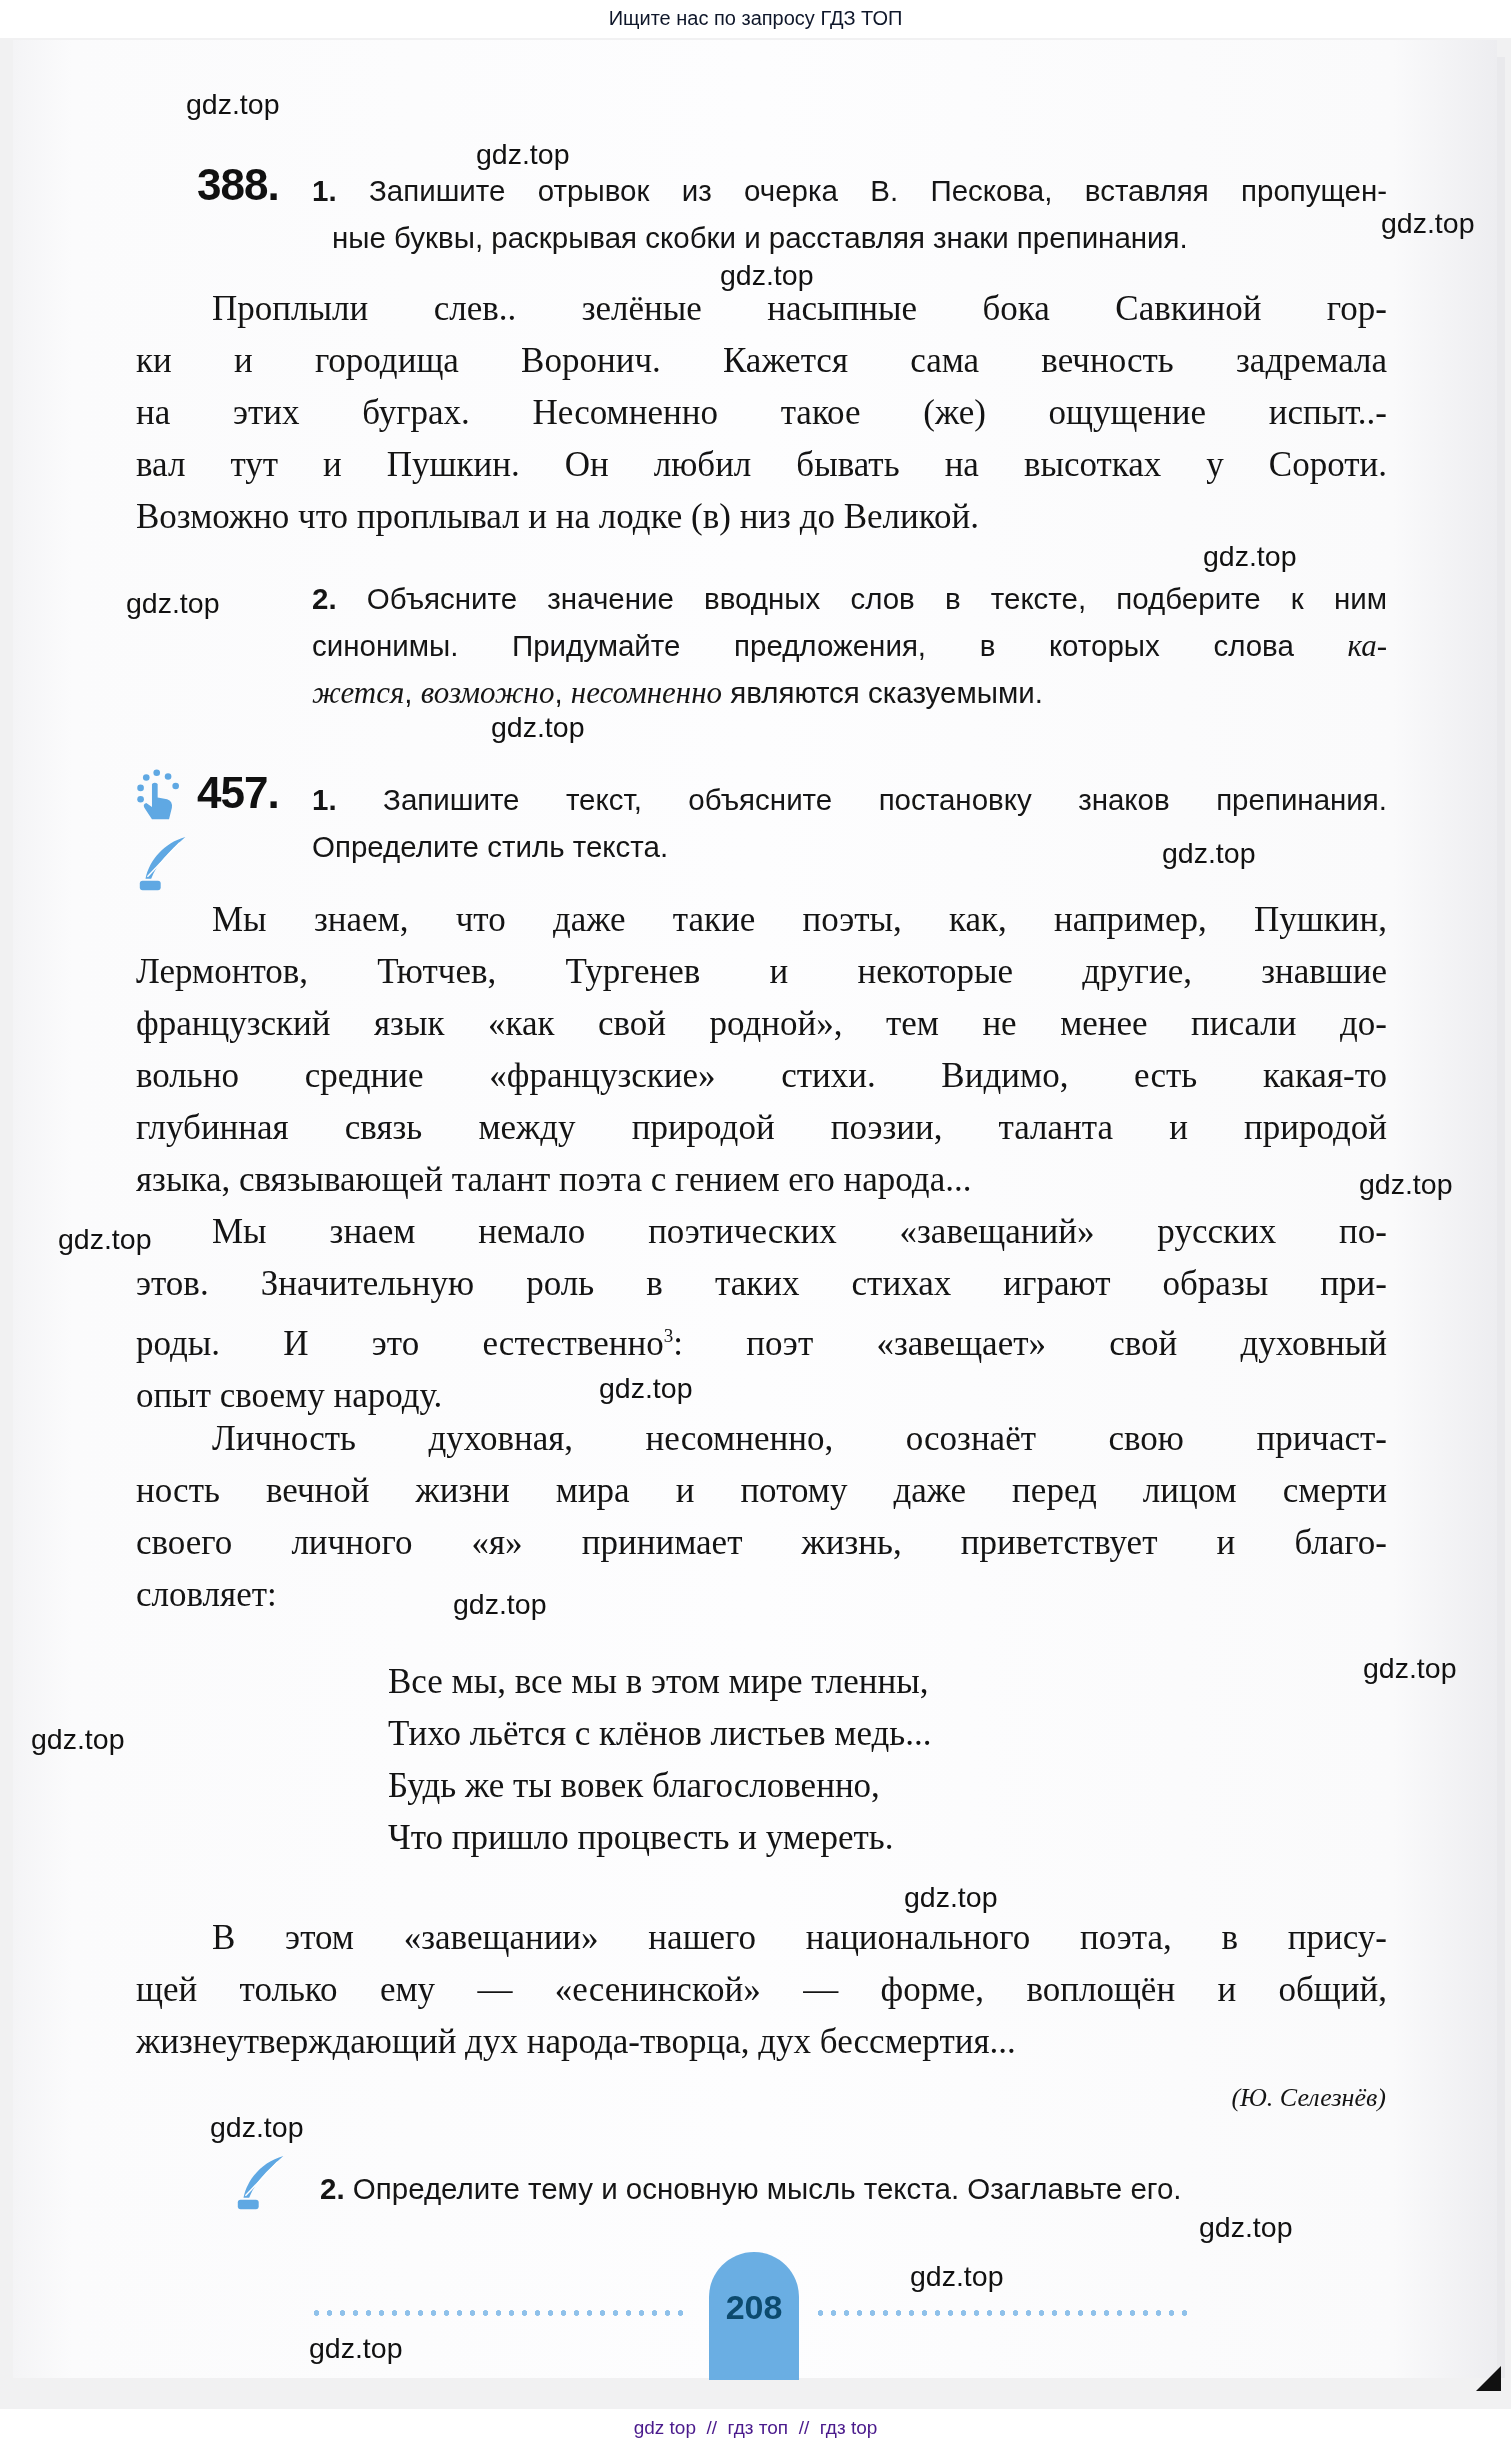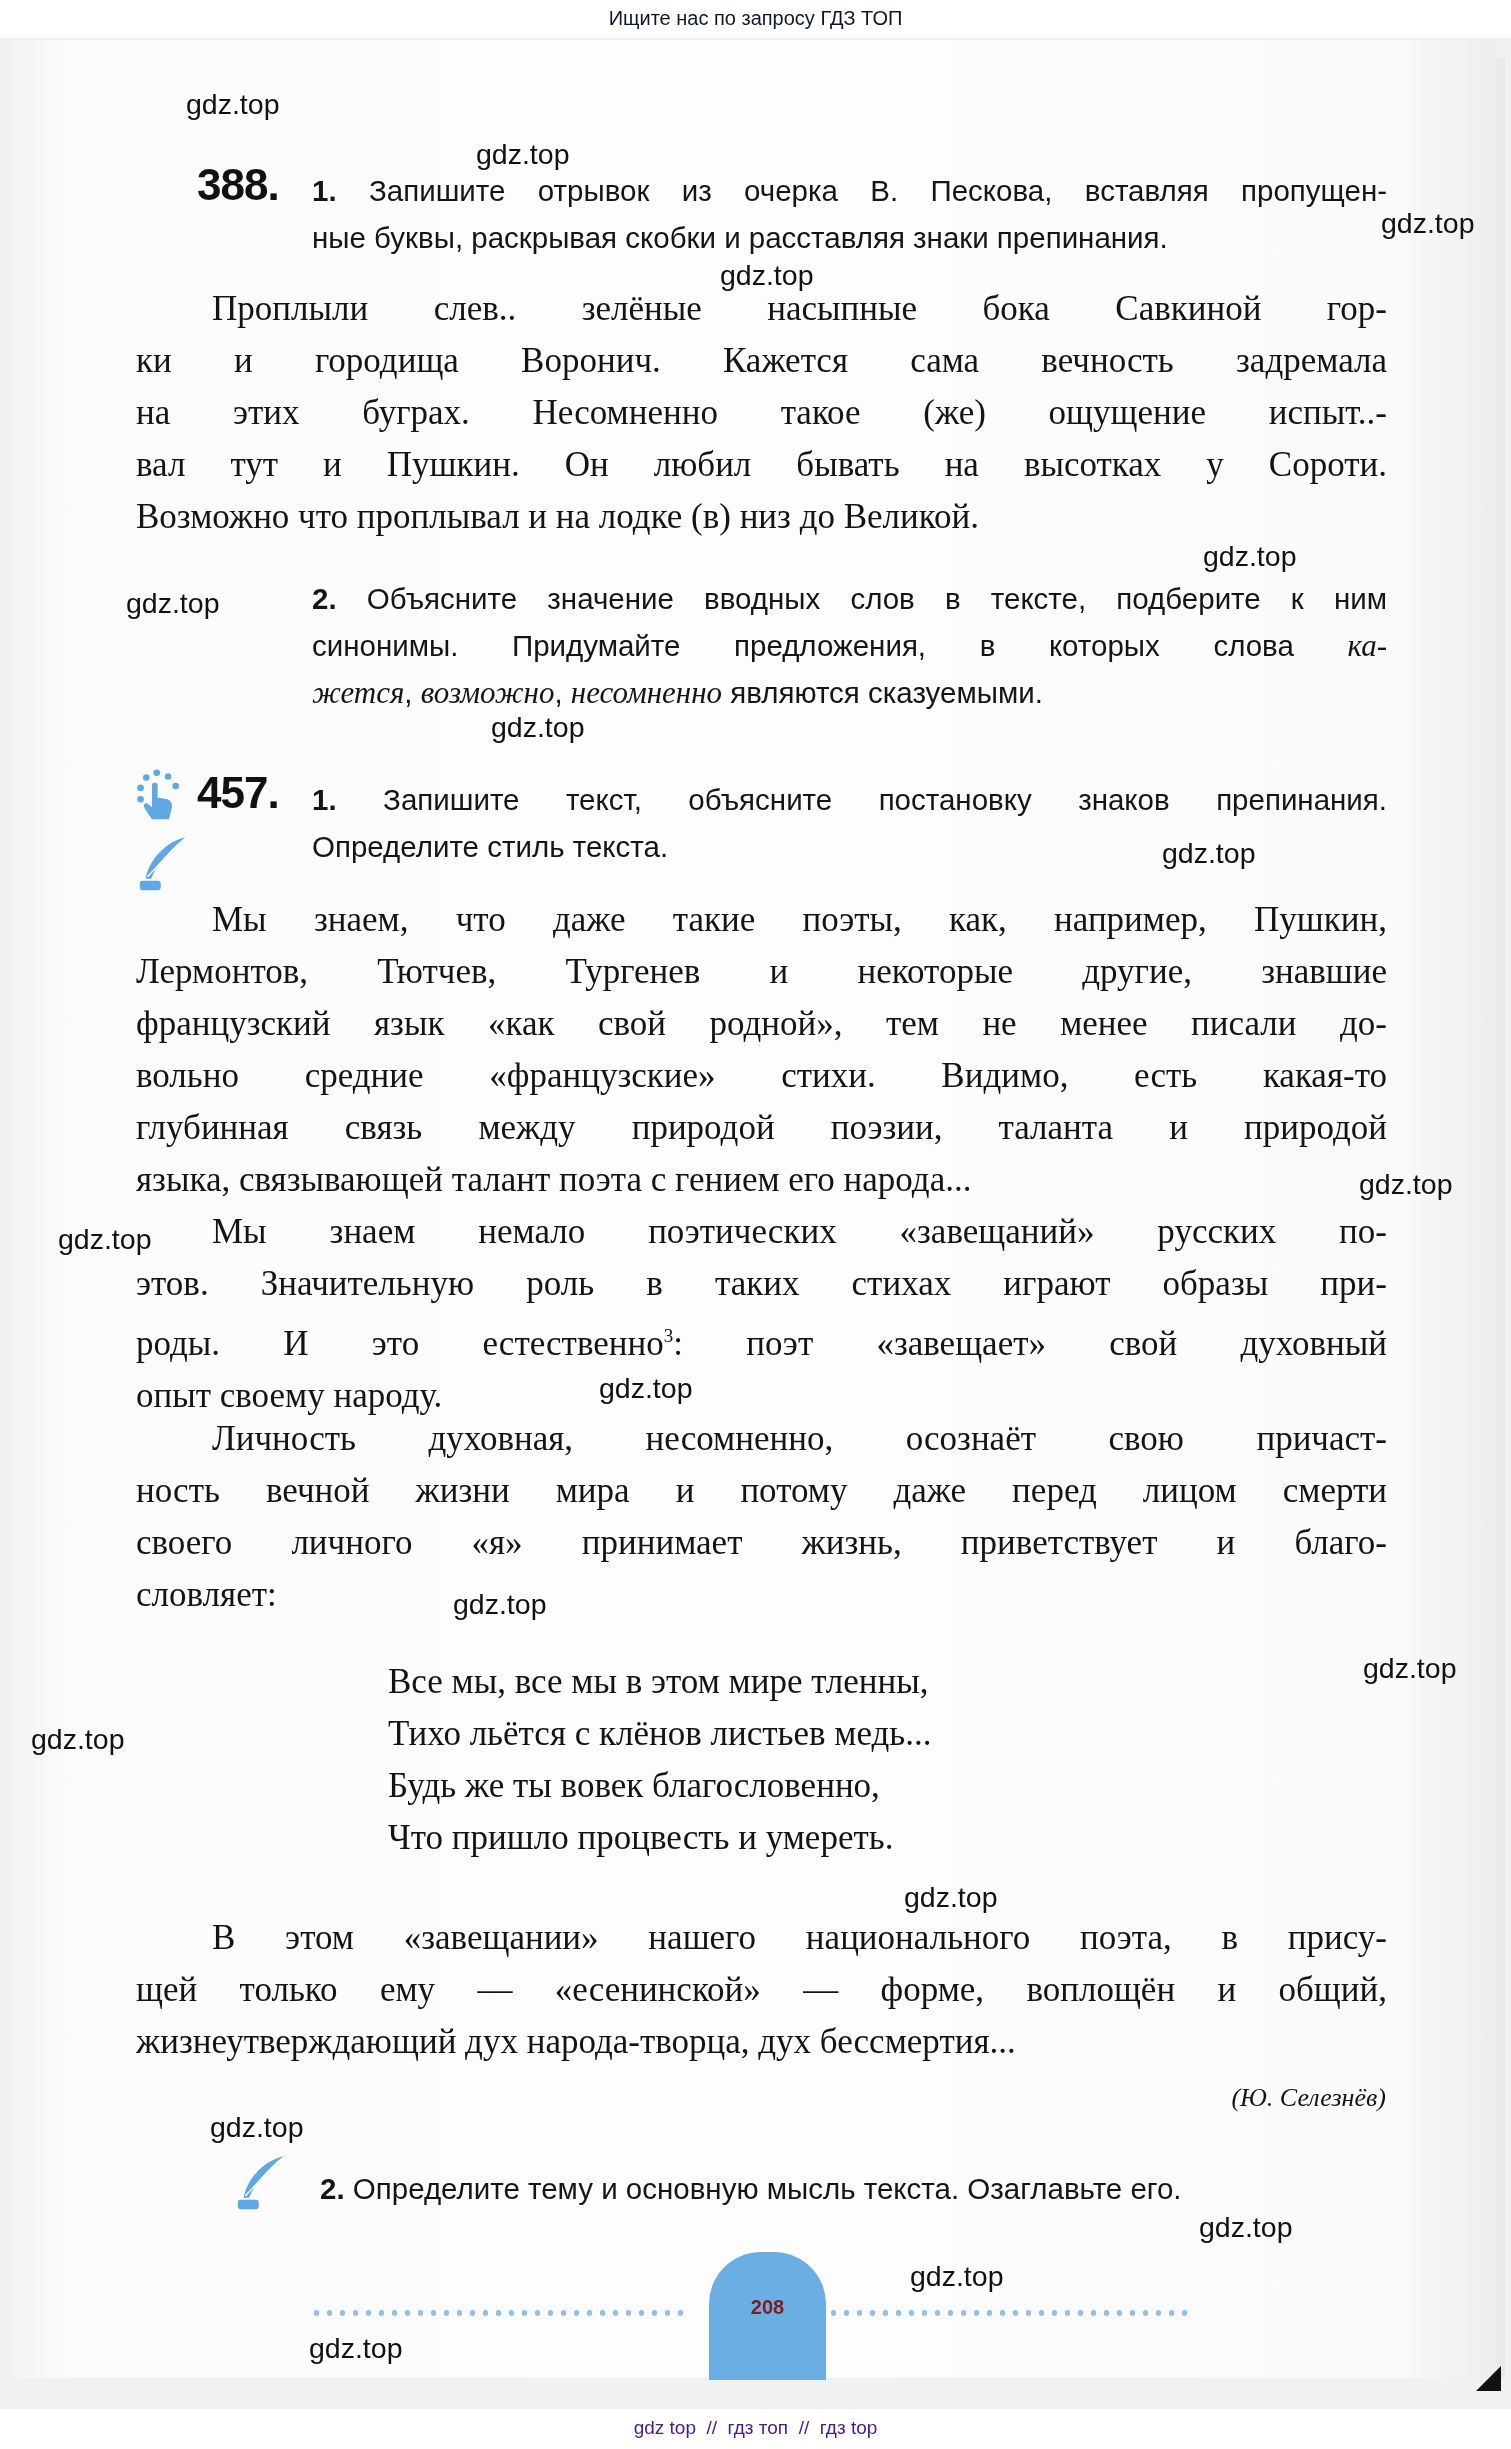--- a/index.html
+++ b/index.html
@@ -62,24 +62,24 @@
   .poem .pl { display: block; white-space: nowrap; }
   .author {
     position: absolute; right: 125px; top: 2083px;
     font-family: "Liberation Serif", serif; font-style: italic; font-size: 26px; color: #141414;
   }
   .wm {
     position: absolute; font-family: "Liberation Sans", sans-serif; font-size: 28.5px;
     color: #111; white-space: nowrap; line-height: 32px;
   }
   .page-tab {
-    position: absolute; left: 709px; top: 2252px; width: 117px; height: 128px;
+    position: absolute; left: 709px; top: 2252px; width: 90px; height: 128px;
     background: #6aaee3; border-radius: 52px 52px 0 0;
-    color: #7f1d1d; font-family: "Liberation Sans", sans-serif; font-weight: bold;
-    font-size: 20px; text-align: center; line-height: 34px; padding-top: 38px; box-sizing: border-box;
+    color: #0c4a6e; font-family: "Liberation Sans", sans-serif; font-weight: bold;
+    font-size: 34px; text-align: center; line-height: 34px; padding-top: 38px; box-sizing: border-box;
   }
   .dots {
     position: absolute; top: 2309px; height: 7.6px;
     background-image: radial-gradient(circle, #8fc1ea 2.5px, transparent 2.9px);
     background-size: 13px 7.6px; background-repeat: repeat-x;
   }
   .icon { position: absolute; }
 </style>
 </head>
 <body>
@@ -87,21 +87,21 @@
 <div class="page-bg"></div>
 <div class="page"></div>
 <div class="page-right-edge"></div>
 <div class="corner"></div>
 
 <div class="banner-top">Ищите нас по запросу ГДЗ ТОП</div>
 
 <div class="task-num" style="left:197px; top:160px;">388.</div>
 <div class="instr" style="left:312px; top:167px; width:1075px;">
   <span class="line" style="text-align-last:justify;"><b>1.</b> <span>Запишите отрывок из очерка В. Пескова, вставляя пропущен-</span></span>
-  <span class="line last" style="text-align-last:left;">ные буквы, раскрывая скобки и расставляя знаки препинания.</span>
+  <span class="line last" style="text-align-last:left;margin-left:20px;">ные буквы, раскрывая скобки и расставляя знаки препинания.</span>
 </div>
 
 <div class="body-text" style="top:283px;">
   <span class="line indent">Проплыли слев.. зелёные насыпные бока Савкиной гор-</span>
   <span class="line">ки и городища Воронич. Кажется сама вечность задремала</span>
   <span class="line">на этих буграх. Несомненно такое (же) ощущение испыт..-</span>
   <span class="line">вал тут и Пушкин. Он любил бывать на высотках у Сороти.</span>
   <span class="line last">Возможно что проплывал и на лодке (в) низ до Великой.</span>
 </div>
 

